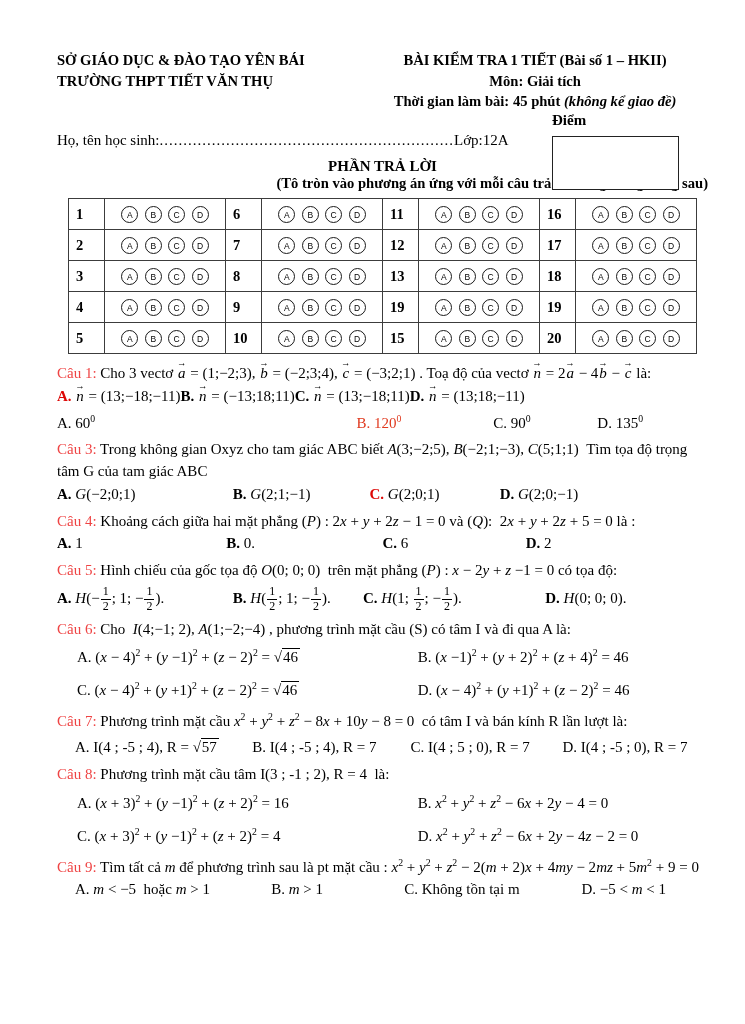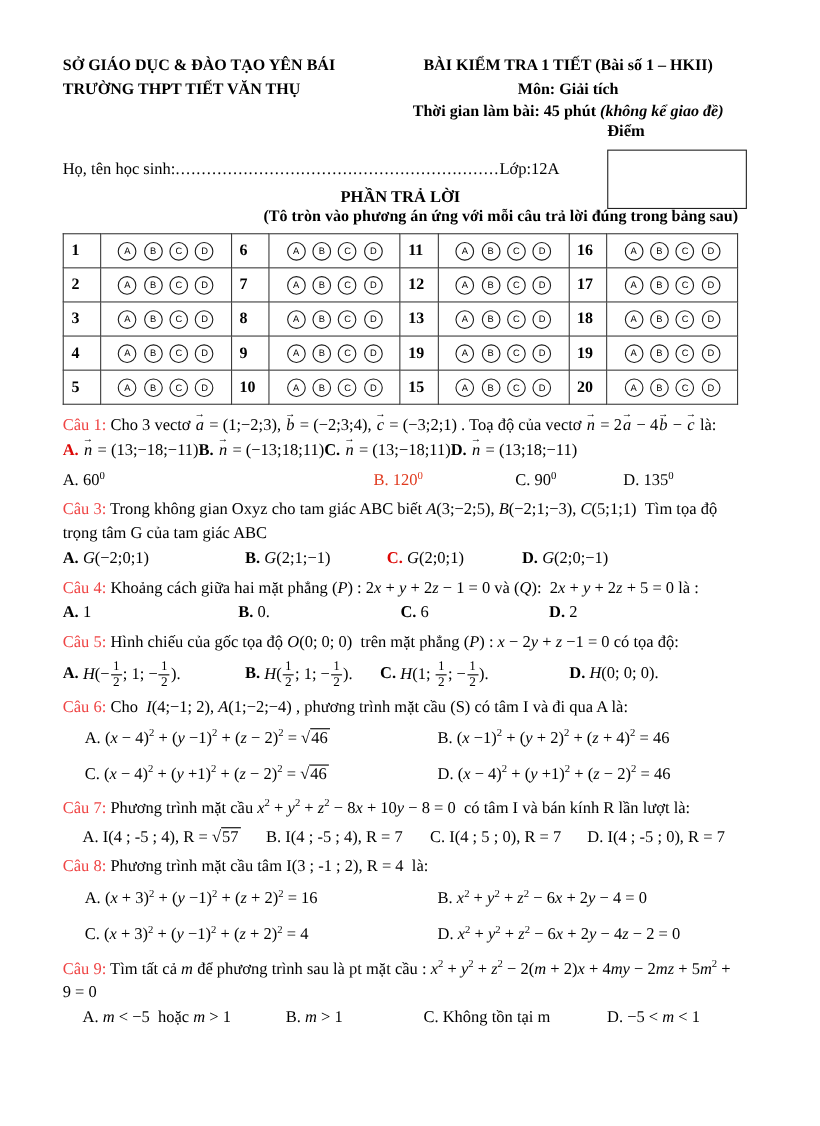--- a/index.html
+++ b/index.html
@@ -1,30 +1,30 @@
 <!DOCTYPE html>
 <html><head>
 <meta charset="utf-8">
 <style>
   html,body{margin:0;padding:0;}
   body{width:745px;height:1024px;background:#ffffff;color:#000;
        font-family:"Liberation Serif","DejaVu Serif",serif;font-size:15px;
        position:relative;overflow:hidden;}
-  .page{padding:50px 74px 0 57px;}
+  .page{padding:50px 37px 0 57px;}
 
   .header{display:flex;}
   .header-left{width:305px;font-weight:bold;font-size:14.6px;line-height:1.42;}
   .header-right{flex:1;text-align:center;font-weight:bold;font-size:14.6px;line-height:1.42;}
   .bold-italic{font-style:italic;}
 
   .score{position:absolute;top:112px;right:66px;width:127px;text-align:left;}
   .score-label{font-weight:bold;}
   .score-box{border:1.2px solid #222;height:52px;margin-top:7px;background:#fff;}
 
-  .student-line{margin-top:34px;}
+  .student-line{margin-top:20px;}
   .dots{letter-spacing:1px;}
 
   .answer-title{text-align:center;font-weight:bold;margin-top:9px;}
   .answer-subtitle{text-align:right;font-weight:bold;font-size:14.6px;}
 
   .answer-table{border-collapse:collapse;margin:6px auto 9px;}
   .answer-table td{border:1px solid #3c3c3c;height:28px;}
   td.qnum{width:27px;font-weight:bold;font-size:14.5px;padding-left:7px;}
   td.bubbles{width:118px;text-align:center;white-space:nowrap;}
   .bubble{display:inline-flex;width:15px;height:15px;border:1px solid #1a1a1a;border-radius:50%;

